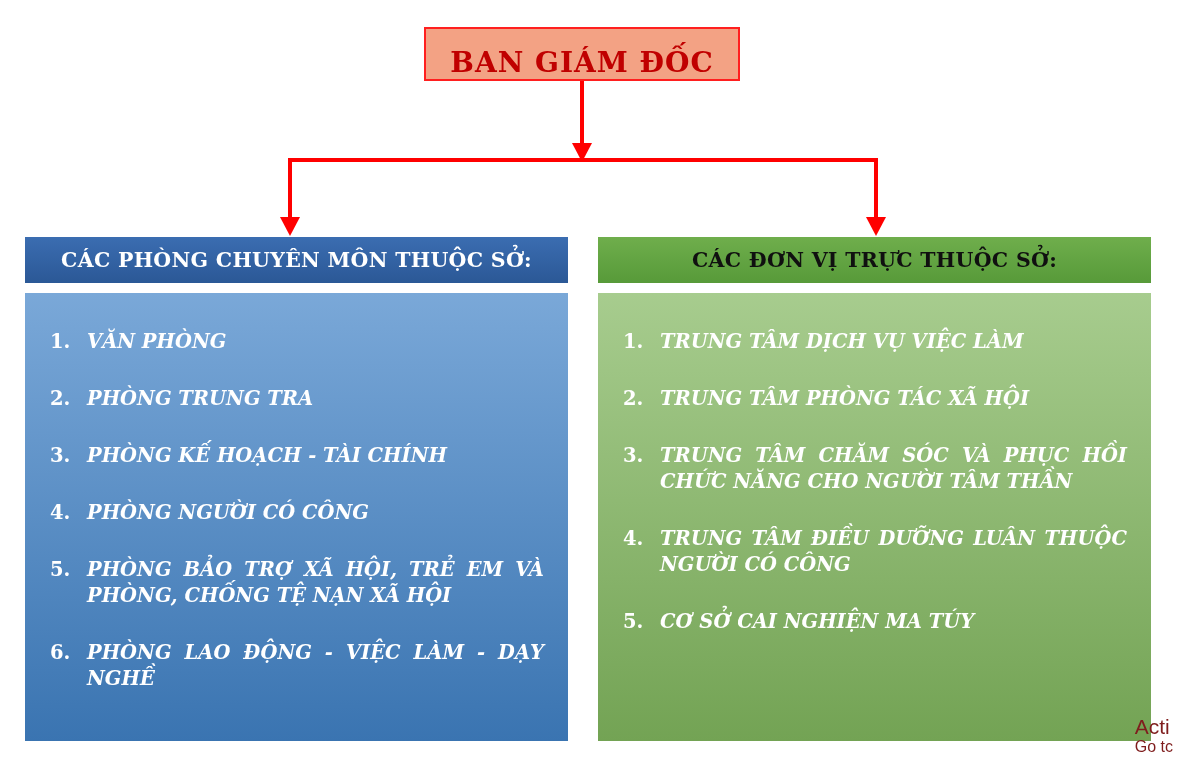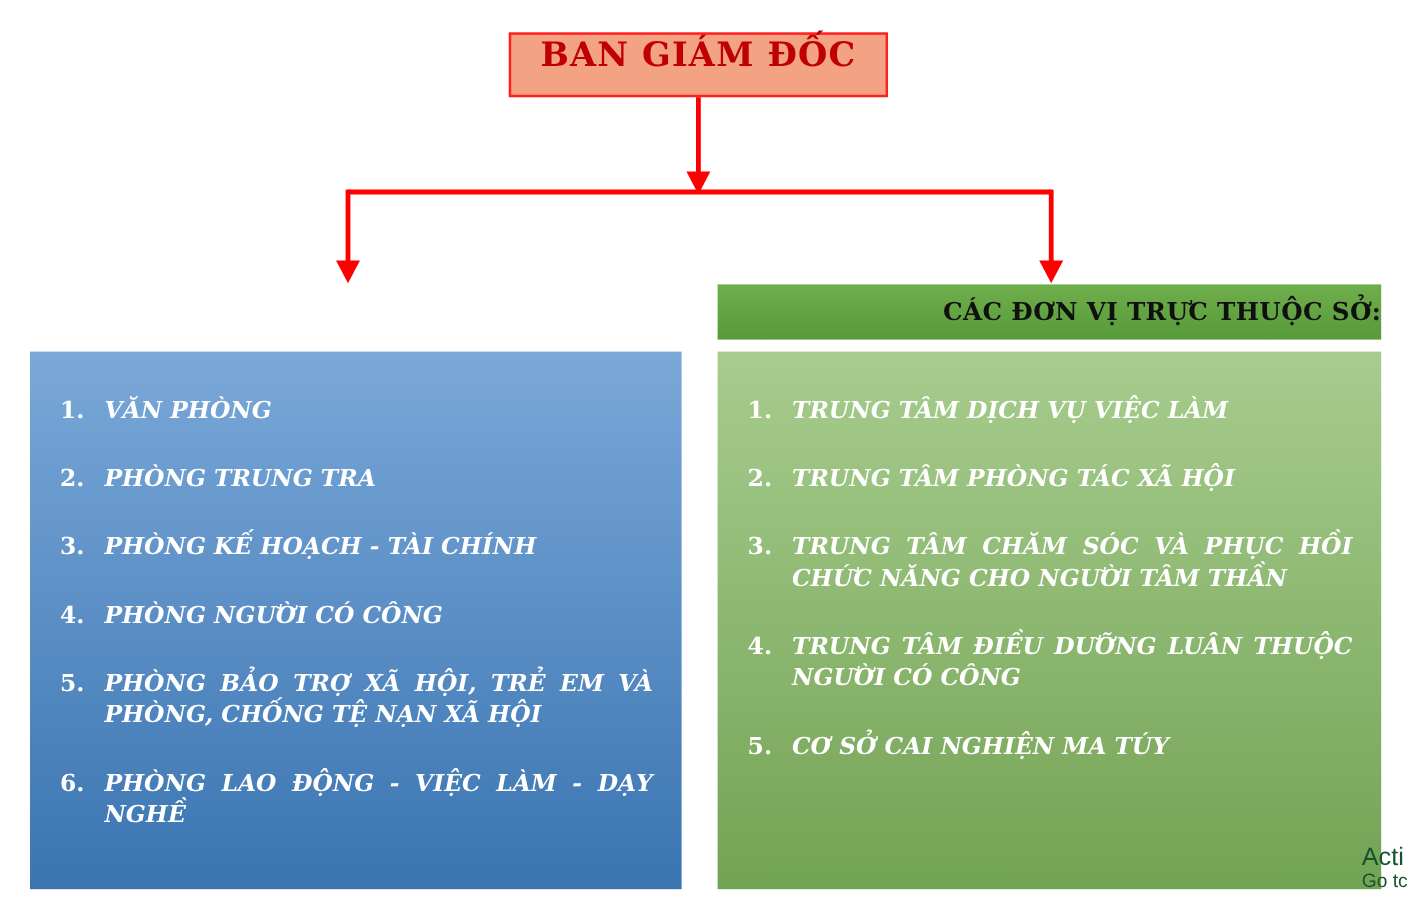--- a/index.html
+++ b/index.html
@@ -14,21 +14,21 @@
     background: #ffffff;
     overflow: hidden;
   }
 
   .director-box {
     position: absolute;
     left: 424px; top: 27px;
     width: 316px; height: 54px;
     background: #f3a284;
     border: 2px solid #ff1f1f;
-    display: flex; align-items: flex-start; justify-content: center;
+    display: flex; align-items: flex-end; justify-content: center;
     font-weight: bold;
     font-size: 28px;
     color: #c00000;
     letter-spacing: 1px;
     white-space: nowrap;
   }
 
   .arrows-svg { position: absolute; left: 0; top: 0; }
 
   .panel-header {
@@ -42,21 +42,20 @@
   }
   .hdr-left {
     left: 25px; width: 543px;
     background: linear-gradient(180deg, #3b6db1 0%, #2b5896 100%);
     color: #ffffff;
   }
   .hdr-right {
     left: 598px; width: 553px;
     background: linear-gradient(180deg, #6fae4c 0%, #579a39 100%);
     color: #101010;
-    justify-content: flex-end;
   }
 
   .panel-body {
     position: absolute;
     top: 293px; height: 448px;
     padding: 36px 24px 0 20px;
     display: flex; flex-direction: column; gap: 31px;
     color: #ffffff;
   }
   .body-left {
@@ -81,23 +80,23 @@
     flex: 1;
     font-weight: bold;
     font-size: 19.5px;
     line-height: 26px;
     text-align: justify;
     font-style: italic;
   }
 
   .watermark {
     position: absolute;
-    right: 4px; bottom: 16px;
+    right: 4px; bottom: 4px;
     text-align: left;
-    color: #14532d;
+    color: #7f1d1d;
     font-family: "Liberation Sans", "DejaVu Sans", sans-serif;
     pointer-events: none;
     z-index: 5;
   }
   .watermark .wm-line1 { font-size: 21px; line-height: 24px; }
   .watermark .wm-line2 { font-size: 16px; line-height: 16px; }
 </style>
 </head>
 <body>
 
@@ -110,20 +109,23 @@
   <svg class="arrows-svg" width="1177" height="245" viewBox="0 0 1177 245" aria-hidden="true">
     <line x1="582" y1="81" x2="582" y2="146" stroke="#ff0000" stroke-width="4"></line>
     <polygon points="582,162 572,143 592,143" fill="#ff0000"></polygon>
     <line x1="290" y1="160" x2="876" y2="160" stroke="#ff0000" stroke-width="4"></line>
     <line x1="290" y1="158" x2="290" y2="218" stroke="#ff0000" stroke-width="4"></line>
     <polygon points="290,236 280,217 300,217" fill="#ff0000"></polygon>
     <line x1="876" y1="158" x2="876" y2="218" stroke="#ff0000" stroke-width="4"></line>
     <polygon points="876,236 866,217 886,217" fill="#ff0000"></polygon>
   </svg>
 
+  <div class="panel-header hdr-left">
+    <span>CÁC PHÒNG CHUYÊN MÔN THUỘC SỞ:</span>
+  </div>
   <div class="panel-body body-left">
     <div class="item">
       <span class="num">1.</span>
       <span class="txt">VĂN PHÒNG</span>
     </div>
     <div class="item">
       <span class="num">2.</span>
       <span class="txt">PHÒNG TRUNG TRA</span>
     </div>
     <div class="item">

